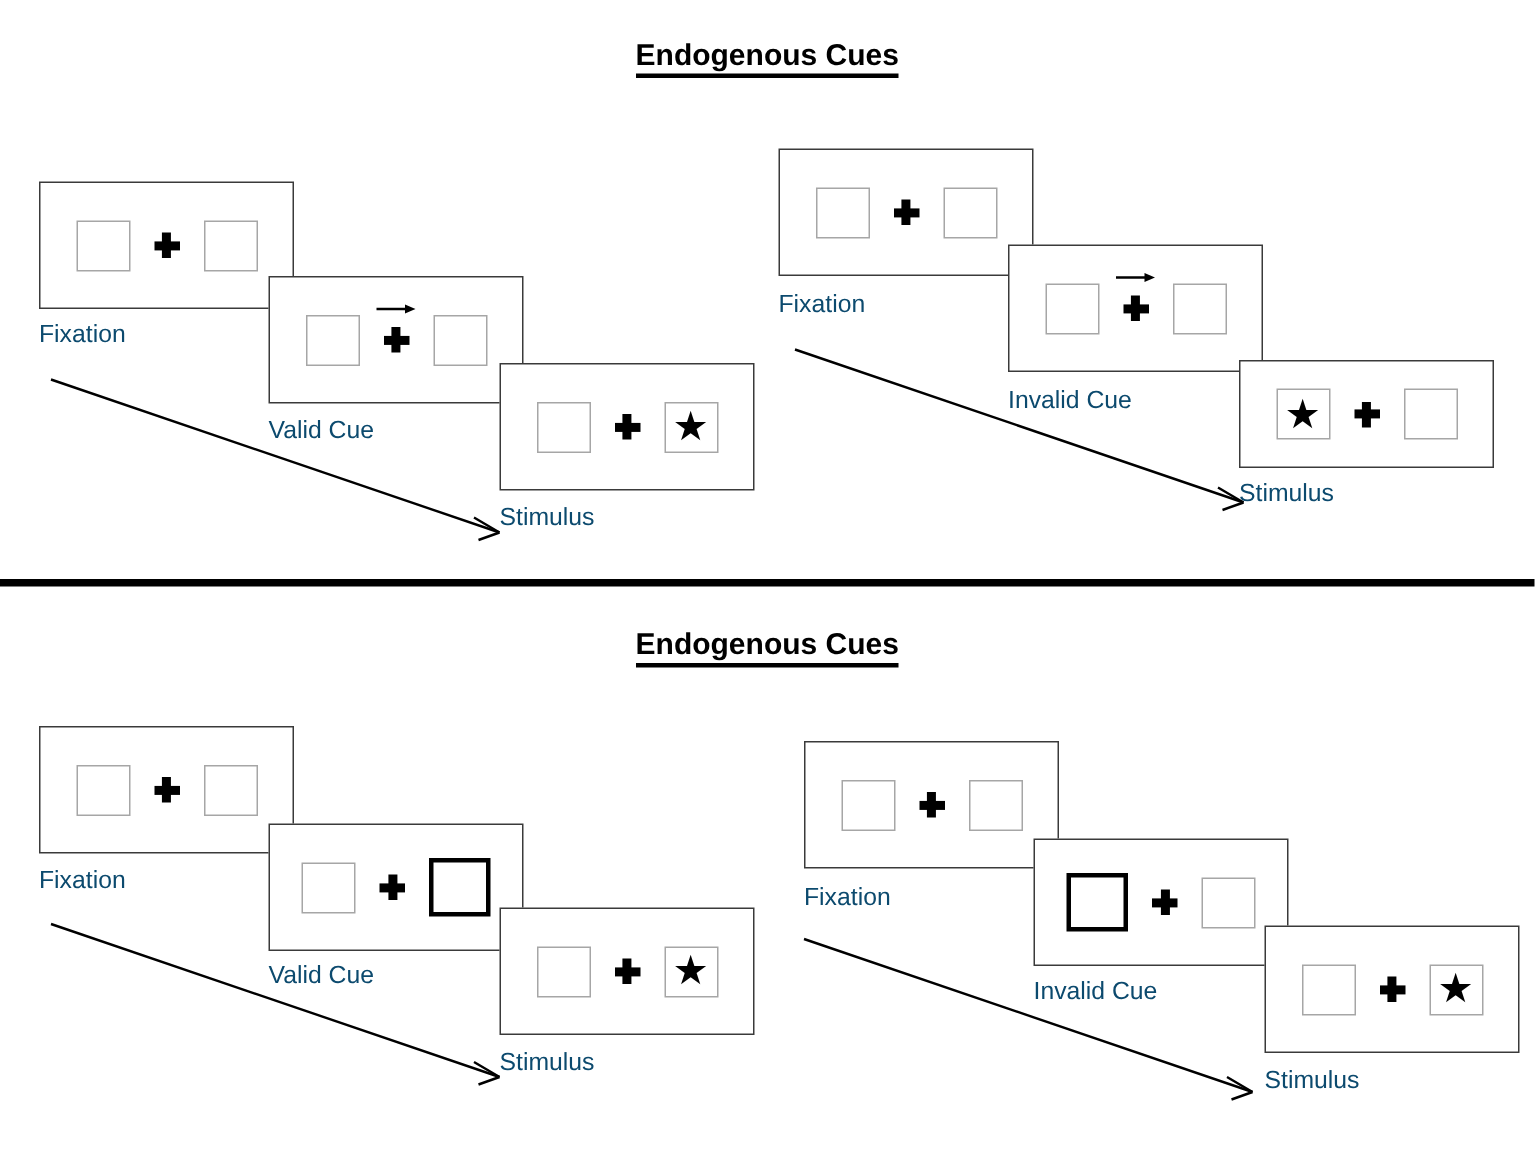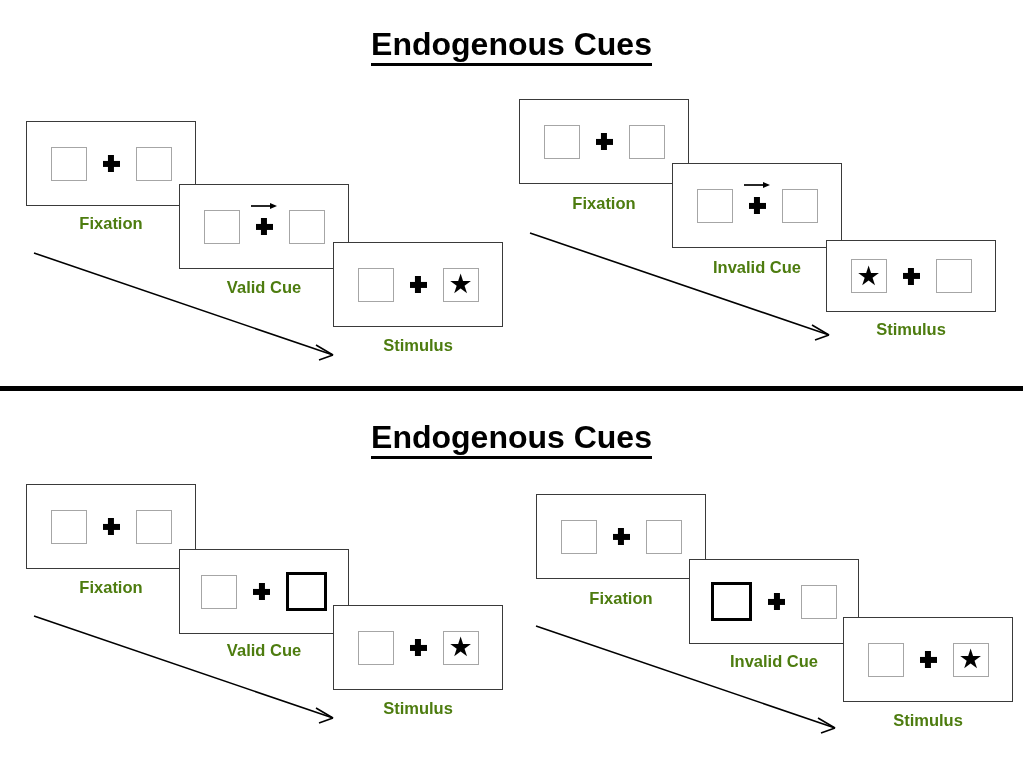--- a/index.html
+++ b/index.html
@@ -12,21 +12,21 @@
     position:relative;
   }
   .stage{position:absolute;left:0;top:0;width:1023px;height:767px;}
 
   
   .section-title{
     position:absolute;
     width:100%;
     text-align:center;
     font-weight:bold;
-    font-size:32px;
+    font-size:20px;
     letter-spacing:0px;
     color:#000;
   }
   .section-title span{
     border-bottom:3px solid #000;
     padding-bottom:1px;
   }
 
   
   .divider{
@@ -104,25 +104,24 @@
   
   .star{
     color:#000;
     line-height:1;
     display:block;
   }
 
   
   .caption{
     position:absolute;
-    font-weight:bold;
+    font-weight:normal;
     font-size:16.5px;
-    color:#4d7c0f;
+    color:#0c4a6e;
     white-space:nowrap;
-    text-align:center;
   }
 
   
   .flow-arrow{position:absolute;overflow:visible;}
 </style>
 </head>
 <body>
 
 <div class="stage">
 

